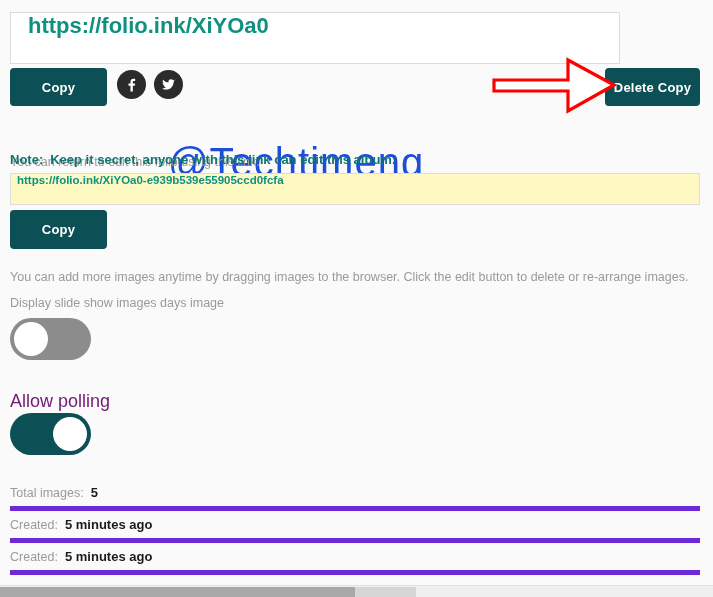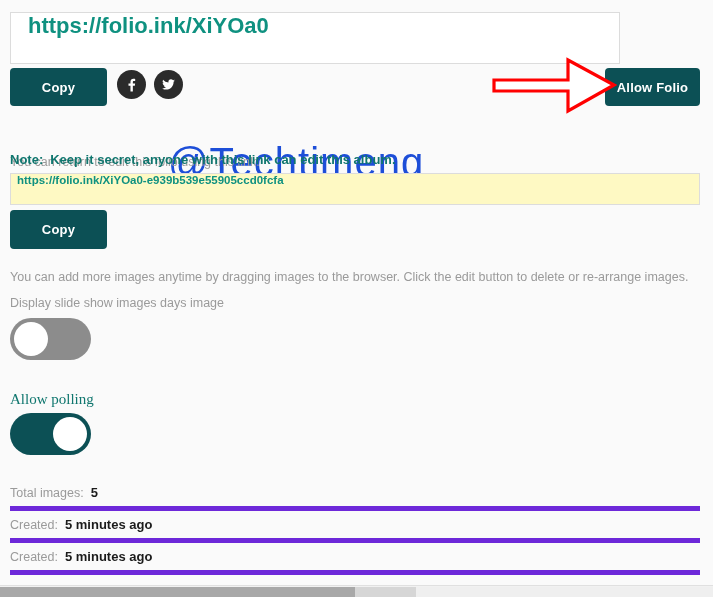--- a/index.html
+++ b/index.html
@@ -205,23 +205,23 @@
     left: 10px;
     top: 413px;
     background: #0c5055;
   }
   .toggle-on .knob { right: 4px; }
 
   .label-polling {
     position: absolute;
     left: 10px;
     top: 391px;
-    font-size: 15px;
-    color: #0f766e;
-    font-family: Liberation Serif, serif;
+    font-size: 18px;
+    color: #701a75;
+    font-family: Liberation Sans, sans-serif;
   }
 
   
   .stats {
     position: absolute;
     left: 10px;
     top: 479px;
     width: 690px;
   }
   .stat-row {
@@ -306,21 +306,21 @@
         <svg width="17" height="17" viewBox="0 0 24 24" aria-hidden="true">
           <path fill="#ffffff" d="M21 6.3c-.66.3-1.37.5-2.12.59a3.7 3.7 0 0 0 1.62-2.04c-.71.42-1.5.73-2.34.9a3.69 3.69 0 0 0-6.29 3.37A10.47 10.47 0 0 1 4.26 5.2a3.69 3.69 0 0 0 1.14 4.93c-.6-.02-1.17-.19-1.67-.46v.05a3.69 3.69 0 0 0 2.96 3.62c-.55.15-1.13.17-1.67.07a3.7 3.7 0 0 0 3.45 2.56A7.41 7.41 0 0 1 3 17.5a10.44 10.44 0 0 0 5.66 1.66c6.79 0 10.5-5.62 10.5-10.5l-.01-.48A7.5 7.5 0 0 0 21 6.3z"></path>
         </svg>
       </span>
     </div>
 
     <svg class="arrow-annot" viewBox="0 0 125 58">
       <polygon points="2,24 76,24 76,4 122,29 76,55 76,35 2,35" fill="#ffffff" stroke="#ff0000" stroke-width="3.2" stroke-linejoin="miter"></polygon>
     </svg>
 
-    <button class="btn-teal delete-btn">Allow Folio</button>
+    <button class="btn-teal delete-btn">Delete Copy</button>
 
     <div class="hint-line hint-return">You can return to edit this folio using this link.</div>
 
     <div class="note-line">
       <span class="note-label">Note:</span><span>Keep it secret, anyone with this link can edit this album.</span>
     </div>
 
     <div class="edit-box">
       <span class="edit-text">https://folio.ink/XiYOa0-e939b539e55905ccd0fcfa</span>
     </div>

